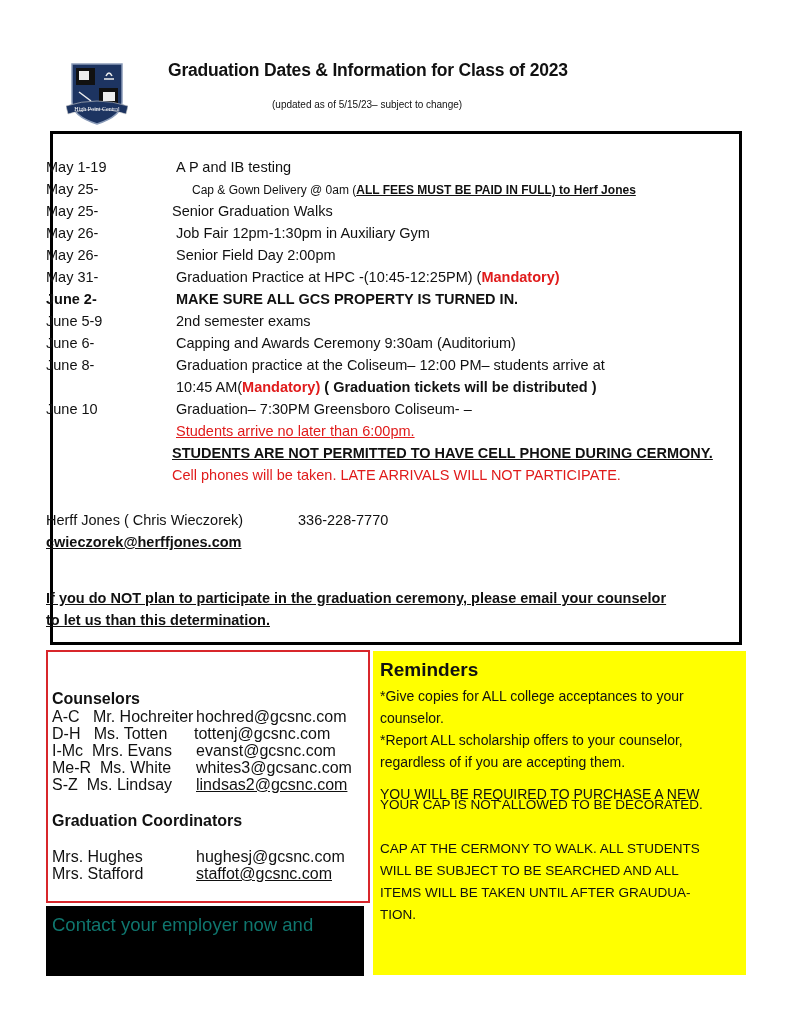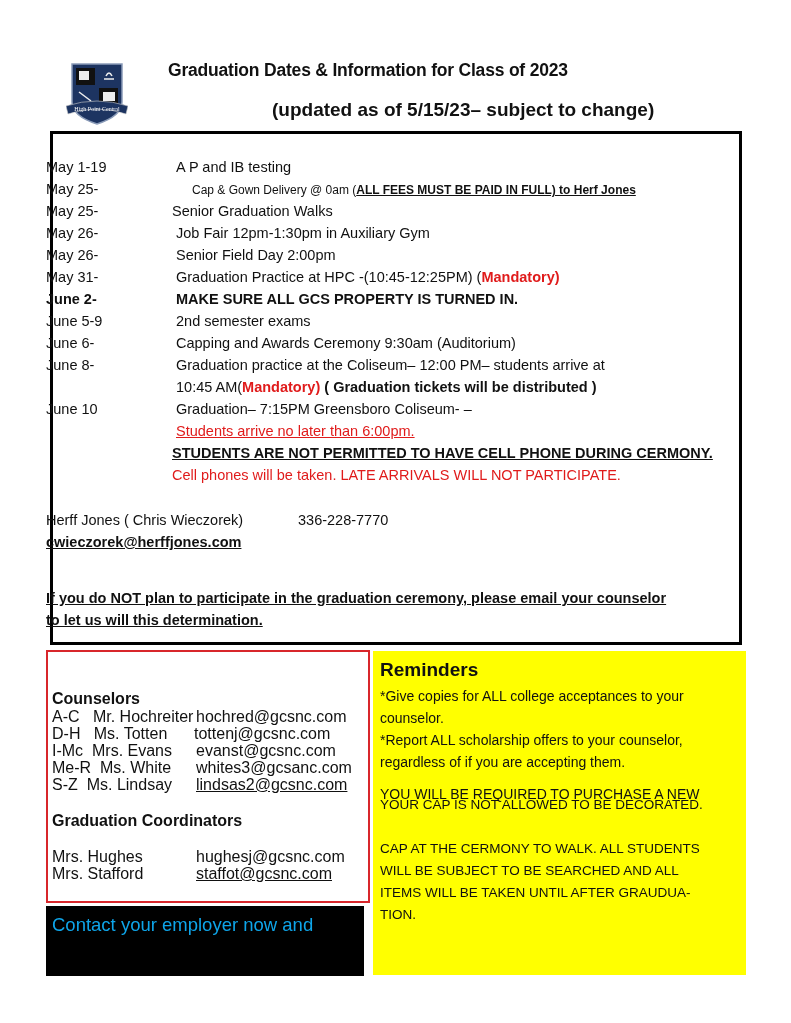--- a/index.html
+++ b/index.html
@@ -1,31 +1,31 @@
 <!DOCTYPE html>
 <html><head>
 <meta charset="utf-8">
 <style>
   html, body { margin:0; padding:0; background:#ffffff; }
   body { width:791px; height:1023px; position:relative; overflow:hidden; font-family:"Liberation Sans", sans-serif; color:#111; }
   .logo { position:absolute; left:66px; top:62px; width:62px; height:66px; }
   .title { position:absolute; left:168px; top:60px; font-size:17.5px; font-weight:bold; letter-spacing:-0.2px; }
-  .subtitle { position:absolute; left:272px; top:99px; font-size:19px; font-weight:bold; }
+  .subtitle { position:absolute; left:272px; top:99px; font-size:10px; font-weight:normal; }
   .mainbox { position:absolute; left:50px; top:131px; width:692px; height:514px; border:3px solid #000; box-sizing:border-box; }
   .row { position:absolute; left:46px; font-size:14.5px; white-space:nowrap; }
   .row .date { position:absolute; left:0; }
   .row .desc { position:absolute; white-space:nowrap; }
   .b { font-weight:bold; }
   .u { text-decoration:underline; }
   .red { color:#e01b1b; }
   .small { font-size:12px;margin-left:20px; }
   .counsbox { position:absolute; left:46px; top:650px; width:324px; height:253px; border:2px solid #d8262b; box-sizing:border-box; }
   .cline { position:absolute; left:52px; font-size:16px; white-space:nowrap; }
   .cline .email { position:absolute; }
-  .blackbox { position:absolute; left:46px; top:906px; width:318px; height:70px; background:#000; color:#0ea5e9; font-size:18.5px; line-height:30px; padding:4px 6px; box-sizing:border-box; }
+  .blackbox { position:absolute; left:46px; top:906px; width:318px; height:70px; background:#000; color:#0f766e; font-size:18.5px; line-height:30px; padding:4px 6px; box-sizing:border-box; }
   .yellowbox { position:absolute; left:373px; top:651px; width:373px; height:324px; background:#ffff00; }
   .ytext { position:absolute; left:380px; font-size:14px; white-space:nowrap; }
 </style>
 </head>
 <body>
 
 <svg class="logo" viewBox="0 0 62 66">
   <path d="M6 2 H56 V40 Q56 54 31 62 Q6 54 6 40 Z" fill="#1d3461" stroke="#8a9bb8" stroke-width="1.5"></path>
   <rect x="10" y="6" width="19" height="17" fill="#111"></rect>
   <rect x="33" y="6" width="19" height="17" fill="#1d3461"></rect>
@@ -79,33 +79,33 @@
   <span class="date">June 6-</span>
   <span class="desc" style="left:130px">Capping and Awards  Ceremony  9:30am  (Auditorium)</span>
 </div>
 <div class="row" style="top:357px">
   <span class="date">June 8-</span>
   <span class="desc" style="left:130px">Graduation practice at the Coliseum– 12:00 PM– students arrive at</span>
   <span class="desc" style="left:130px;top:22px"><span>10:45 AM(</span><span class="b red">Mandatory)</span><span class="b"> ( Graduation tickets will be distributed )</span></span>
 </div>
 <div class="row" style="top:401px">
   <span class="date">June 10</span>
-  <span class="desc" style="left:130px">Graduation– 7:15PM Greensboro Coliseum- –</span>
+  <span class="desc" style="left:130px">Graduation– 7:30PM Greensboro Coliseum- –</span>
   <span class="desc red u" style="left:130px;top:22px">Students  arrive no later than 6:00pm.</span>
   <span class="desc b u" style="left:126px;top:44px">STUDENTS ARE NOT PERMITTED TO HAVE CELL PHONE DURING CERMONY.</span>
   <span class="desc red" style="left:126px;top:66px">Cell phones will be taken. LATE ARRIVALS WILL NOT PARTICIPATE.</span>
 </div>
 
 <div class="row" style="top:512px">
   <span class="date">Herff Jones ( Chris Wieczorek)</span>
   <span class="desc" style="left:252px">336-228-7770</span>
 </div>
 <div class="row b u" style="top:534px">cwieczorek@herffjones.com</div>
 <div class="row b u" style="top:590px">If you do NOT plan to participate in the graduation ceremony, please email your counselor</div>
-<div class="row b u" style="top:612px">to let us will this determination.</div>
+<div class="row b u" style="top:612px">to let us than this determination.</div>
 
 <div class="counsbox"></div>
 <div class="cline b" style="top:690px">Counselors</div>
 <div class="cline" style="top:708px"><span>A-C</span>&nbsp;&nbsp; <span>Mr. Hochreiter</span><span class="email" style="left:144px">hochred@gcsnc.com</span></div>
 <div class="cline" style="top:725px"><span>D-H</span>&nbsp;&nbsp; <span>Ms. Totten</span><span class="email" style="left:142px">tottenj@gcsnc.com</span></div>
 <div class="cline" style="top:742px"><span>I-Mc</span>&nbsp; <span>Mrs. Evans</span><span class="email" style="left:144px">evanst@gcsnc.com</span></div>
 <div class="cline" style="top:759px"><span>Me-R</span>&nbsp; <span>Ms. White</span><span class="email" style="left:144px">whites3@gcsanc.com</span></div>
 <div class="cline" style="top:776px"><span>S-Z</span>&nbsp; <span>Ms. Lindsay</span><span class="email u" style="left:144px">lindsas2@gcsnc.com</span></div>
 
 <div class="cline b" style="top:812px">Graduation Coordinators</div>

